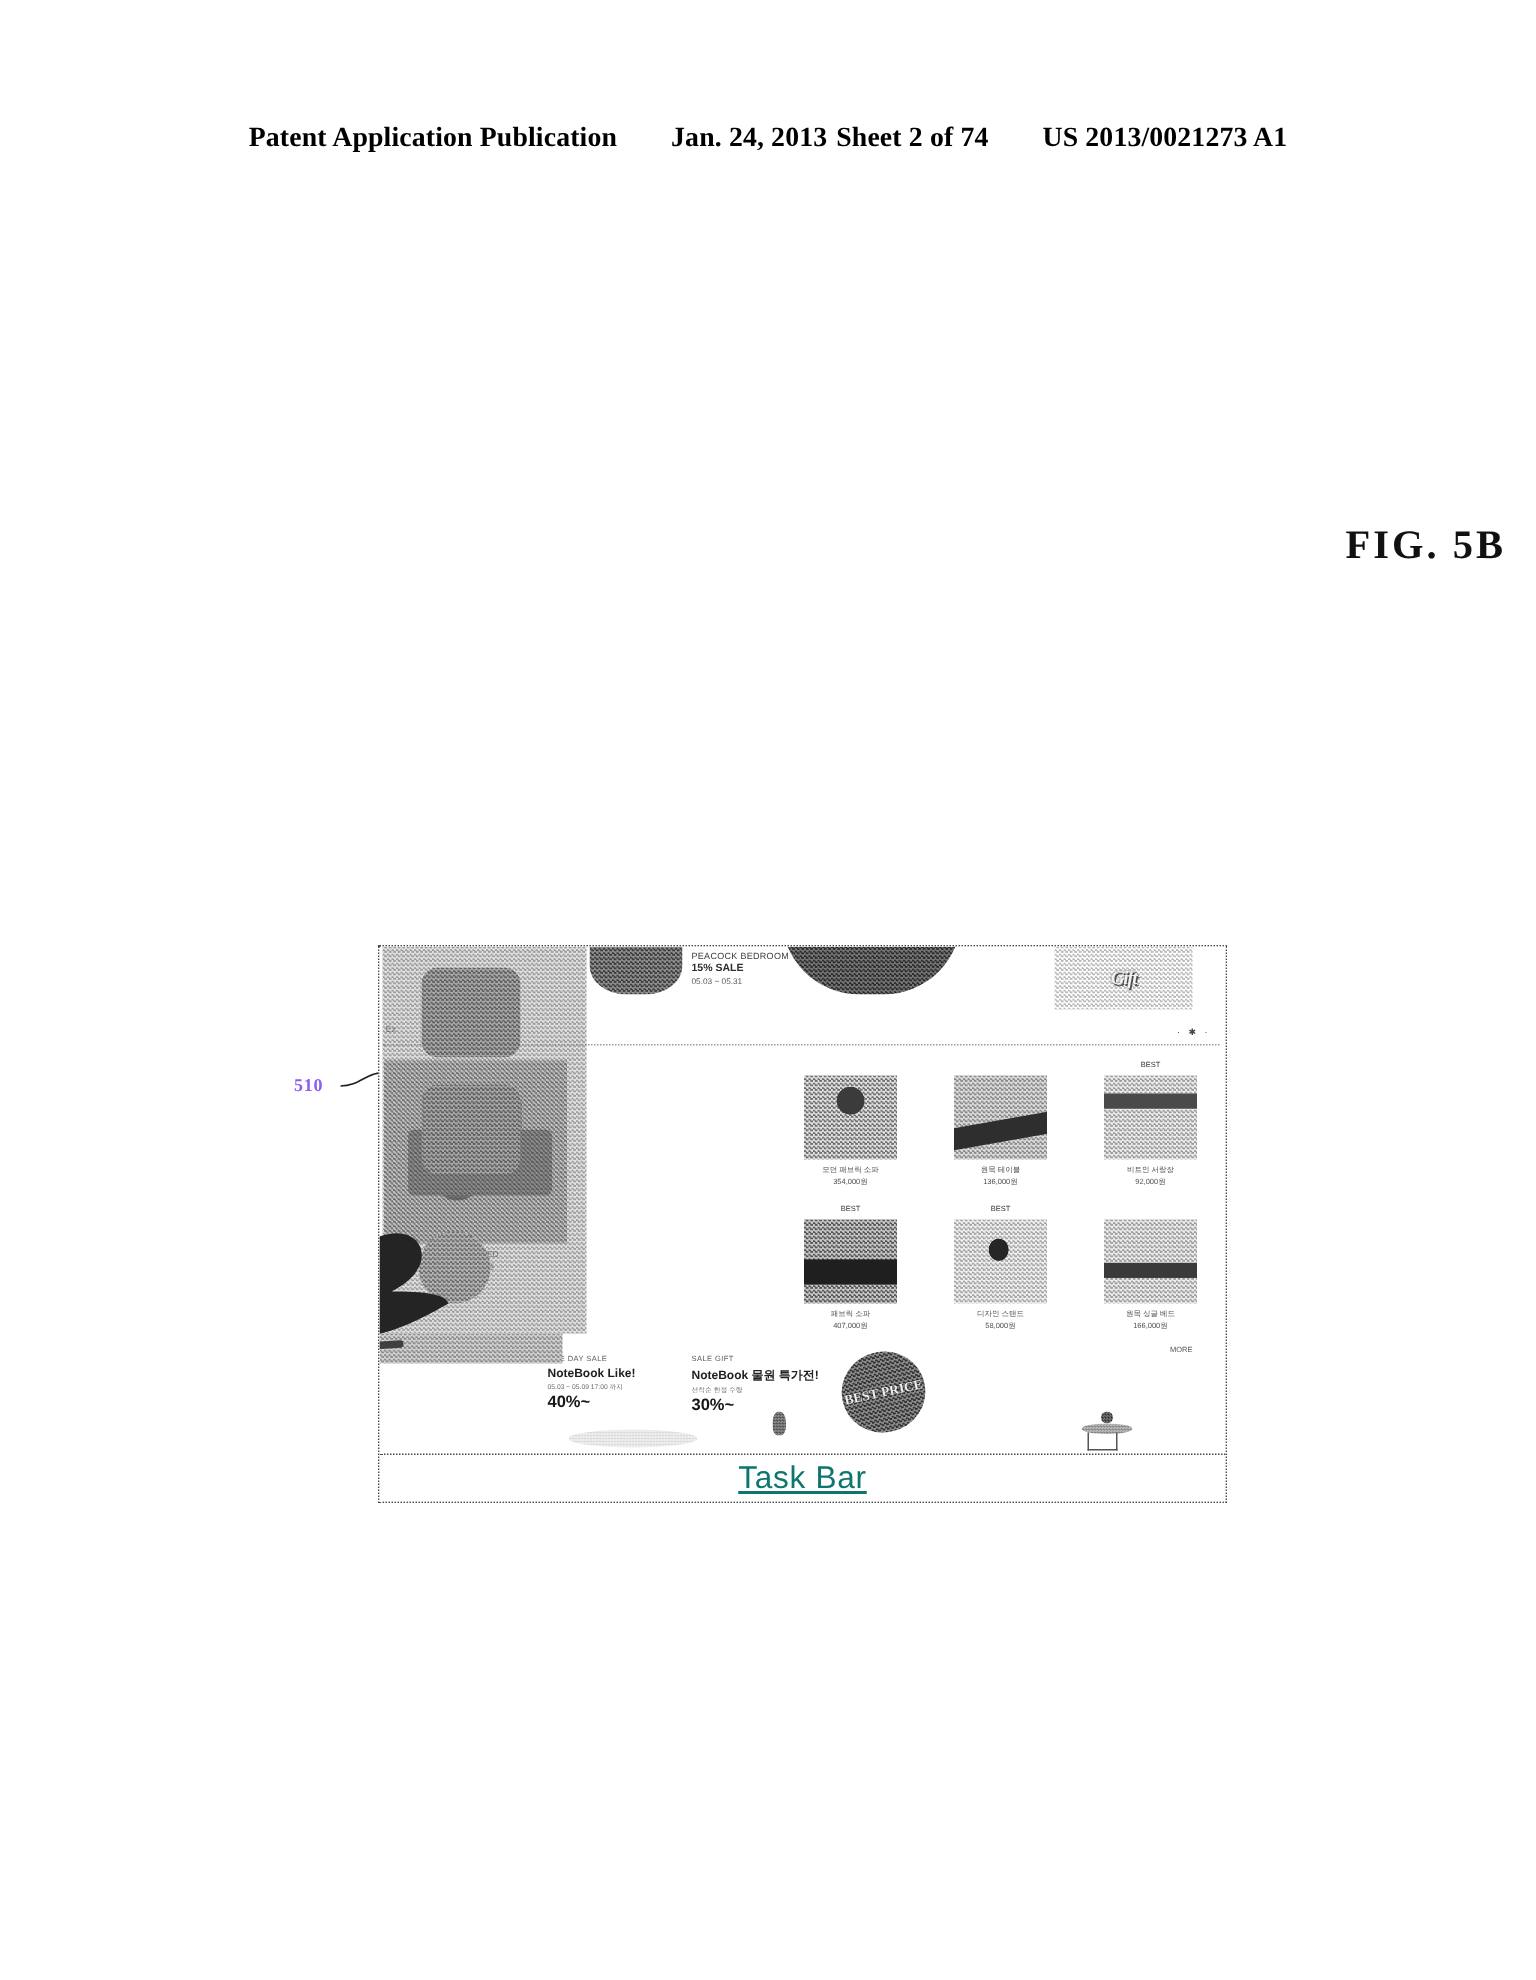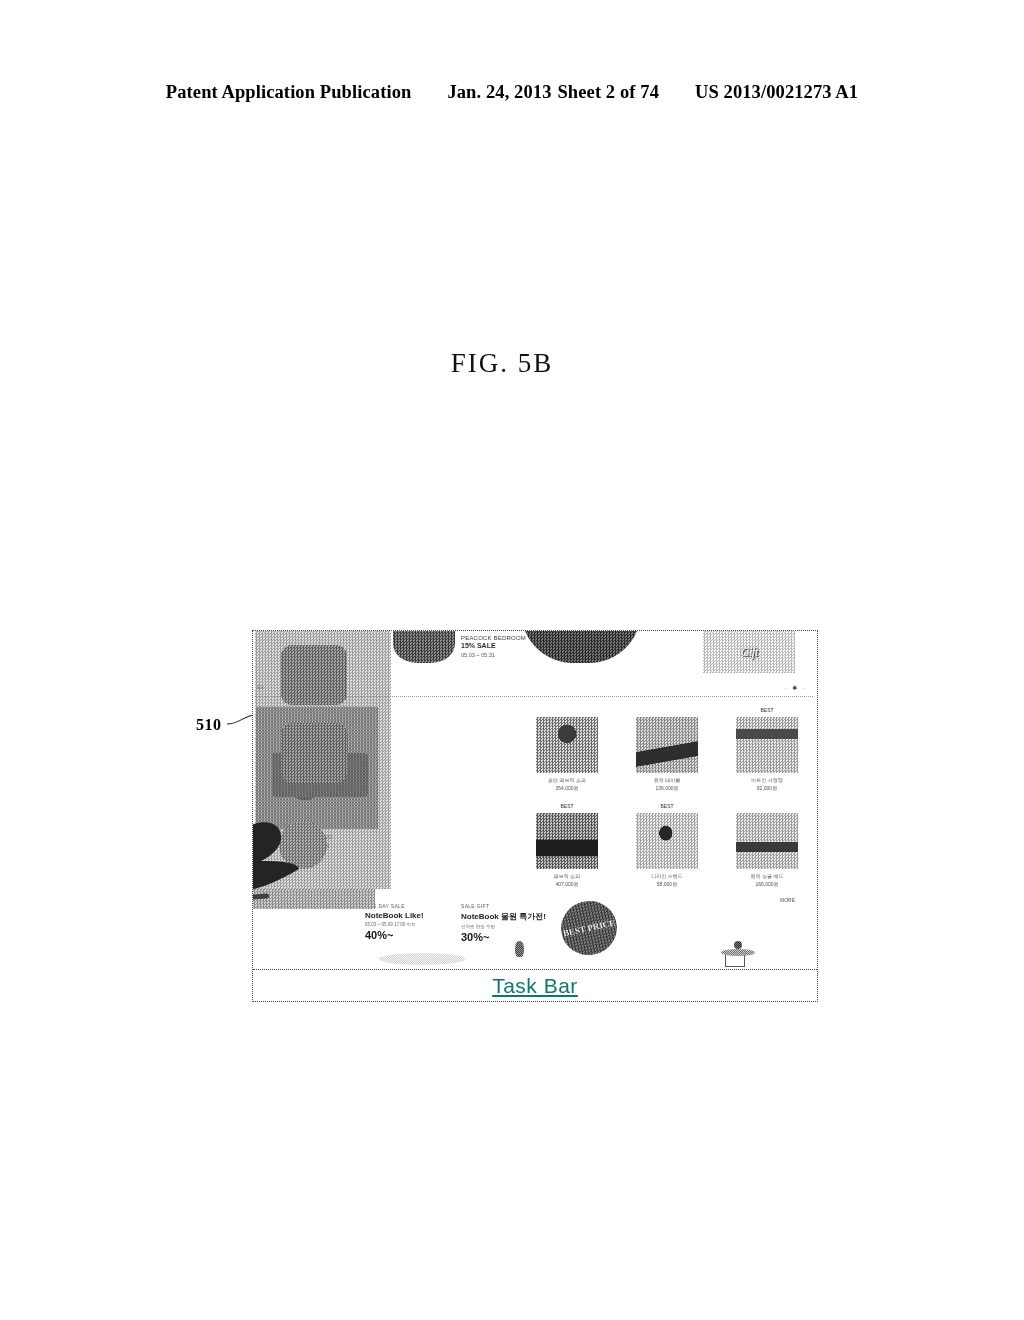--- a/index.html
+++ b/index.html
@@ -21,30 +21,30 @@
     letter-spacing:.1px;
   }
   .pat-header .h-pub{margin-right:36px;}
   .pat-header .h-date{margin-right:6px;}
   .pat-header .h-sheet{margin-right:36px;}
   .pat-header .h-num{}
 
   
   .fig-title{
     position:absolute;left:0;top:348px;width:1004px;
-    text-align:center;
+    text-align:right;
     font-family:"Liberation Serif", serif;
-    font-size:27px;font-weight:normal;letter-spacing:2px;color:#111;
+    font-size:27px;font-weight:bold;letter-spacing:2px;color:#111;
   }
 
   
   .ref-510{
     position:absolute;left:196px;top:716px;
     font-family:"Liberation Serif", serif;
-    font-size:16px;font-weight:bold;color:#000000;
+    font-size:12px;font-weight:bold;color:#8b5cf6;
     letter-spacing:.5px;
   }
   .ref-leader{position:absolute;left:226px;top:700px;width:62px;height:44px;}
 
   
   .device{
     position:absolute;left:252px;top:630px;
     width:566px;height:372px;
     border:1px dotted #4a4a4a;
     background:#ffffff;

